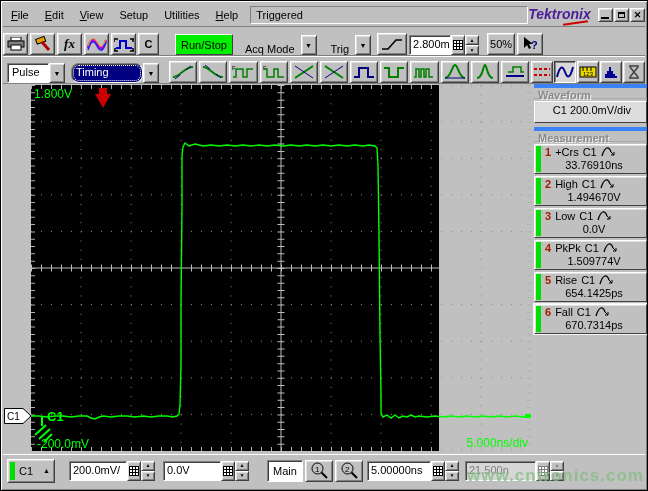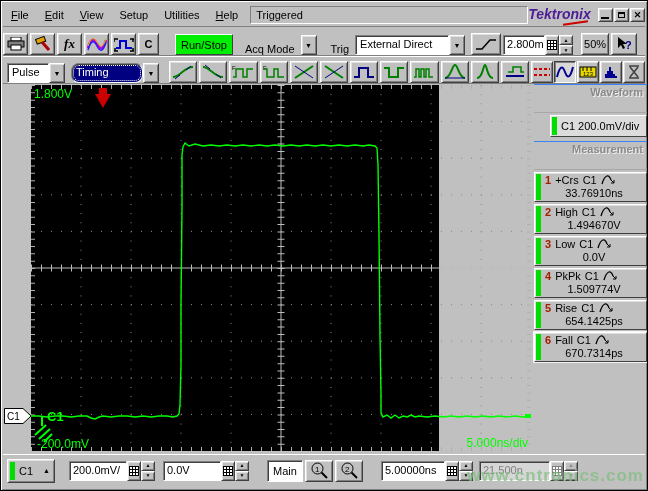--- a/index.html
+++ b/index.html
@@ -49,24 +49,24 @@
   .field.disabled .val{background:#d6d6d6;color:#808080;}
   .meas-btn{width:30px;height:22px;}
   .view-btn{width:22px;height:22px;}
   .sel-combo .val{background:#000080;color:#fff;outline:1px dotted #fff;outline-offset:-3px;border-radius:8px;}
   
   #main{position:absolute;left:2px;top:83px;right:2px;height:369px;background:#c0c0c0;}
   #graticule{position:absolute;left:28px;top:1px;width:408px;height:366px;background:#000;}
   #chan-marker{position:absolute;left:1px;top:324px;}
   
   #sidebar{position:absolute;left:531px;top:0;width:113px;}
-  .side-header{height:29px;padding:1px 4px;font-weight:bold;color:#8a8a8a;text-shadow:1px 1px 0 #f0f0f0;
-               border-top:1px solid #3b82f6;border-bottom:1px solid #a8a8a8;margin-bottom:2px;text-align:right;}
-  .wave-panel{display:flex;align-items:center;height:22px;margin:0 0 4px 16px;background:#dcdcdc;
-              border:1px solid;border-color:#fff #404040 #404040 #fff;}
+  .side-header{height:15px;padding:1px 4px;font-weight:bold;color:#8a8a8a;text-shadow:1px 1px 0 #f0f0f0;
+               border-top:4px solid #3b82f6;border-bottom:1px solid #a8a8a8;margin-bottom:2px;}
+  .wave-panel{display:flex;align-items:center;height:22px;margin:0 0 4px 0;background:#dcdcdc;
+              border:1px solid;border-color:#fff #404040 #404040 #fff;flex-direction:column;}
   .stripe{width:5px;align-self:stretch;background:#00dd00;margin:1px;}
   .meas-box{height:30px;margin-bottom:2px;background:#c0c0c0;border:1px solid;
             border-color:#fff #404040 #404040 #fff;box-shadow:inset 1px 1px 0 #dfdfdf;
             display:flex;cursor:default;}
   .meas-body{flex:1;padding:1px 3px;}
   .meas-line1{display:flex;align-items:center;gap:4px;}
   .meas-num{color:#a22000;font-weight:bold;}
   .meas-val{text-align:center;margin-top:1px;}
   
   #bottombar{position:absolute;left:2px;top:453px;right:2px;height:32px;display:flex;align-items:center;
@@ -134,21 +134,20 @@
     <span class="tb-btn small raised btn">
         <b>C</b>
       </span>
     <span id="runstop" class="btn" style="margin-left:14px;">Run/Stop</span>
     <span class="label" style="margin-left:6px;">Acq Mode</span>
     <span class="combo">
       <span class="arrow raised btn">▼</span>
     </span>
     <span class="label" style="margin-left:8px;">Trig</span>
     <span class="combo">
-      <span class="val" style="width:94px;">External Direct</span>
       <span class="arrow raised btn">▼</span>
     </span>
     <span class="tb-btn raised btn" style="width:30px;margin-left:4px;">
       <svg width="22" height="14">
           <path d="M1,12 h6 l8,-9 h6" fill="none" stroke="#000" stroke-width="1.5"></path>
         </svg>
     </span>
     <span class="field">
       <span class="val" style="width:42px;">2.800mV</span>
       <span class="keypad-btn raised btn">
@@ -483,21 +482,21 @@
           <text x="4" y="10" font-size="8" fill="#000">1</text>
         </svg>
     </span>
     <span class="view-btn raised btn" style="width:28px;">
       <svg width="17" height="17">
           <circle cx="6.5" cy="6.5" r="5.5" fill="none" stroke="#000"></circle>
           <line x1="10.5" y1="10.5" x2="16" y2="16" stroke="#000" stroke-width="2"></line>
           <text x="4" y="10" font-size="8" fill="#000">2</text>
         </svg>
     </span>
-    <span class="field" style="margin-left:16px;">
+    <span class="field" style="margin-left:2px;">
       <span class="val" style="width:64px;">5.00000ns</span>
       <span class="keypad-btn raised btn">
           <svg width="10" height="10">
             <rect x="0.5" y="0.5" width="9" height="9" fill="#fff" stroke="#000"></rect>
             <path d="M3.5,1 v8 M6.5,1 v8 M1,3.5 h8 M1,6.5 h8" stroke="#000"></path>
           </svg>
         </span>
       <span class="spin">
           <span class="raised btn">▲</span>
           <span class="raised btn">▼</span>

